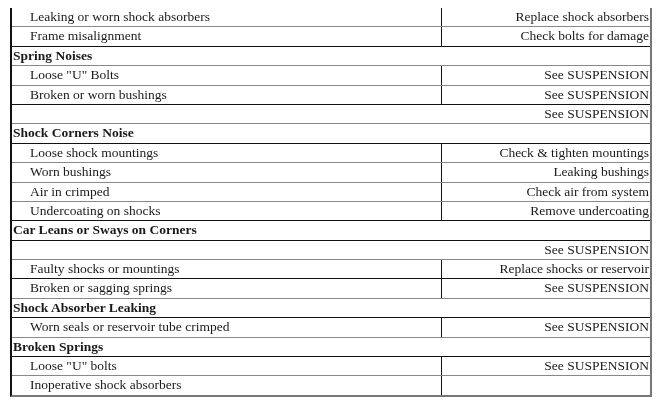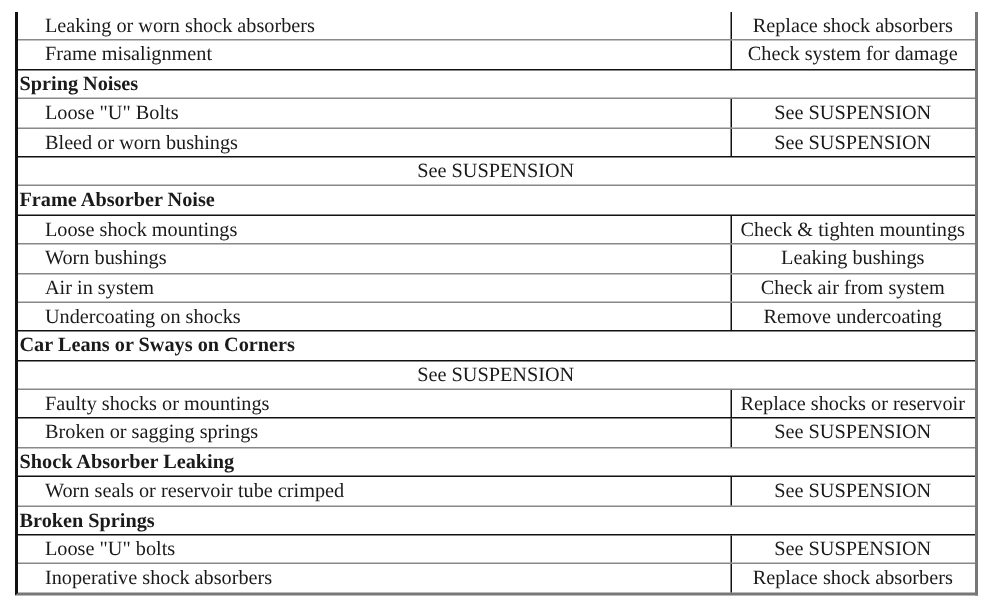--- a/index.html
+++ b/index.html
@@ -3,66 +3,66 @@
 <meta charset="utf-8">
 <style>
   html, body { margin: 0; padding: 0; background: #ffffff; }
   body { width: 659px; height: 403px; position: relative; overflow: hidden;
          font-family: "Liberation Serif", "DejaVu Serif", serif; color: #1a1a1a; }
   .table { position: absolute; left: 10px; top: 8px; width: 638px;
            border-left: 2px solid #111; border-right: 2px solid #777; border-bottom: 2px solid #777; }
   .row { position: relative; height: 18.4px; line-height: 18.4px; font-size: 13.5px;
          border-bottom: 1px solid #888; display: flex; }
   .row.dark { border-bottom-color: #111; }
-  .row .c1 { width: 476px; padding-left: 18px; box-sizing: border-box; white-space: nowrap; overflow: hidden;
+  .row .c1 { width: 430px; padding-left: 18px; box-sizing: border-box; white-space: nowrap; overflow: hidden;
              border-right: 1px solid #111; }
-  .row .c2 { flex: 1; text-align: center; padding-right: 1px; white-space: nowrap; overflow: hidden; }
+  .row .c2 { flex: 1; text-align: right; padding-right: 1px; white-space: nowrap; overflow: hidden; }
   .row.cat .c1 { padding-left: 1px; border-right: none; width: 100%; font-weight: bold; }
 </style>
 </head>
 <body>
 
 <div class="table">
   <div class="row">
     <div class="c1">Leaking or worn shock absorbers</div>
     <div class="c2">Replace shock absorbers</div>
   </div>
   <div class="row dark">
     <div class="c1">Frame misalignment</div>
-    <div class="c2">Check system for damage</div>
+    <div class="c2">Check bolts for damage</div>
   </div>
   <div class="row cat">
     <div class="c1">Spring Noises</div>
 
   </div>
   <div class="row">
     <div class="c1">Loose "U" Bolts</div>
     <div class="c2">See SUSPENSION</div>
   </div>
   <div class="row dark">
-    <div class="c1">Bleed or worn bushings</div>
+    <div class="c1">Broken or worn bushings</div>
     <div class="c2">See SUSPENSION</div>
   </div>
   <div class="row">
     <div class="c2">See SUSPENSION</div>
   </div>
   <div class="row dark cat">
-    <div class="c1">Frame Absorber Noise</div>
+    <div class="c1">Shock Corners Noise</div>
 
   </div>
   <div class="row">
     <div class="c1">Loose shock mountings</div>
     <div class="c2">Check &amp; tighten mountings</div>
   </div>
   <div class="row">
     <div class="c1">Worn bushings</div>
     <div class="c2">Leaking bushings</div>
   </div>
   <div class="row">
-    <div class="c1">Air in system</div>
+    <div class="c1">Air in crimped</div>
     <div class="c2">Check air from system</div>
   </div>
   <div class="row dark">
     <div class="c1">Undercoating on shocks</div>
     <div class="c2">Remove undercoating</div>
   </div>
   <div class="row dark cat">
     <div class="c1">Car Leans or Sways on Corners</div>
 
   </div>
@@ -86,17 +86,17 @@
     <div class="c2">See SUSPENSION</div>
   </div>
   <div class="row dark cat">
     <div class="c1">Broken Springs</div>
 
   </div>
   <div class="row">
     <div class="c1">Loose "U" bolts</div>
     <div class="c2">See SUSPENSION</div>
   </div>
-  <div class="row" style="border-bottom:none;">
+  <div class="row" style="border-bottom:none;flex-direction:column;">
     <div class="c1">Inoperative shock absorbers</div>
     <div class="c2">Replace shock absorbers</div>
   </div>
 </div>
 
 </body></html>

